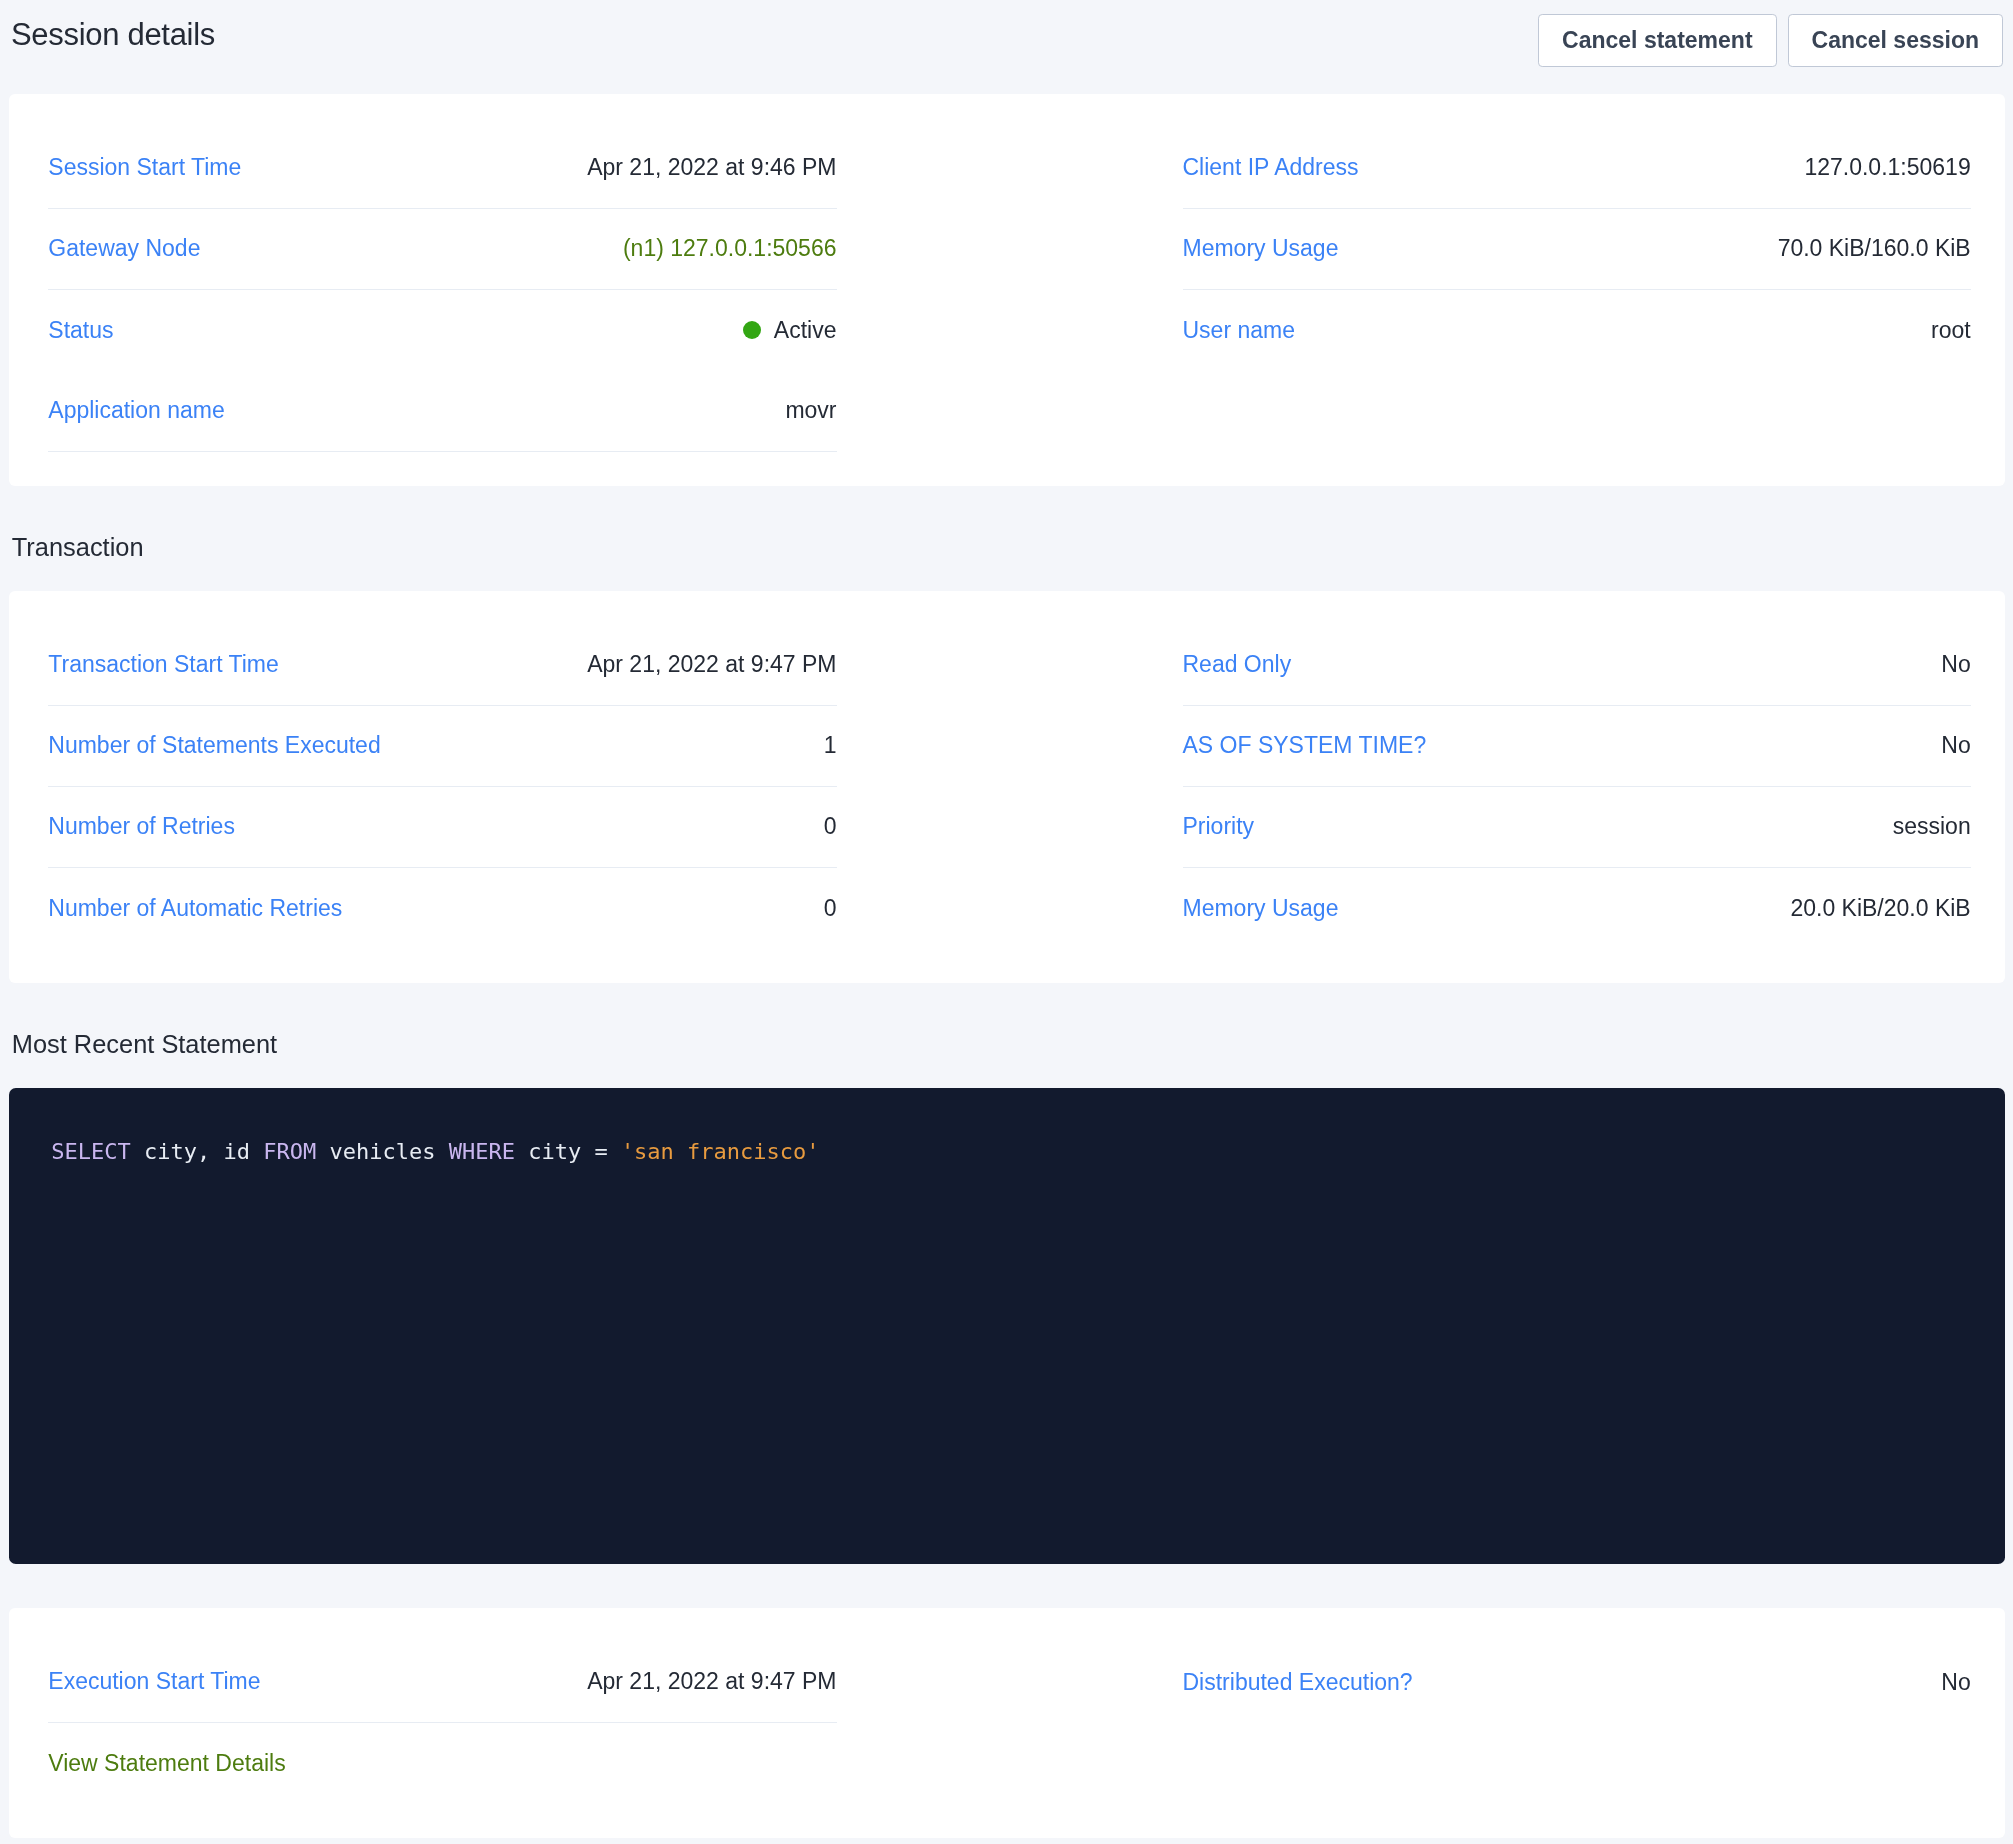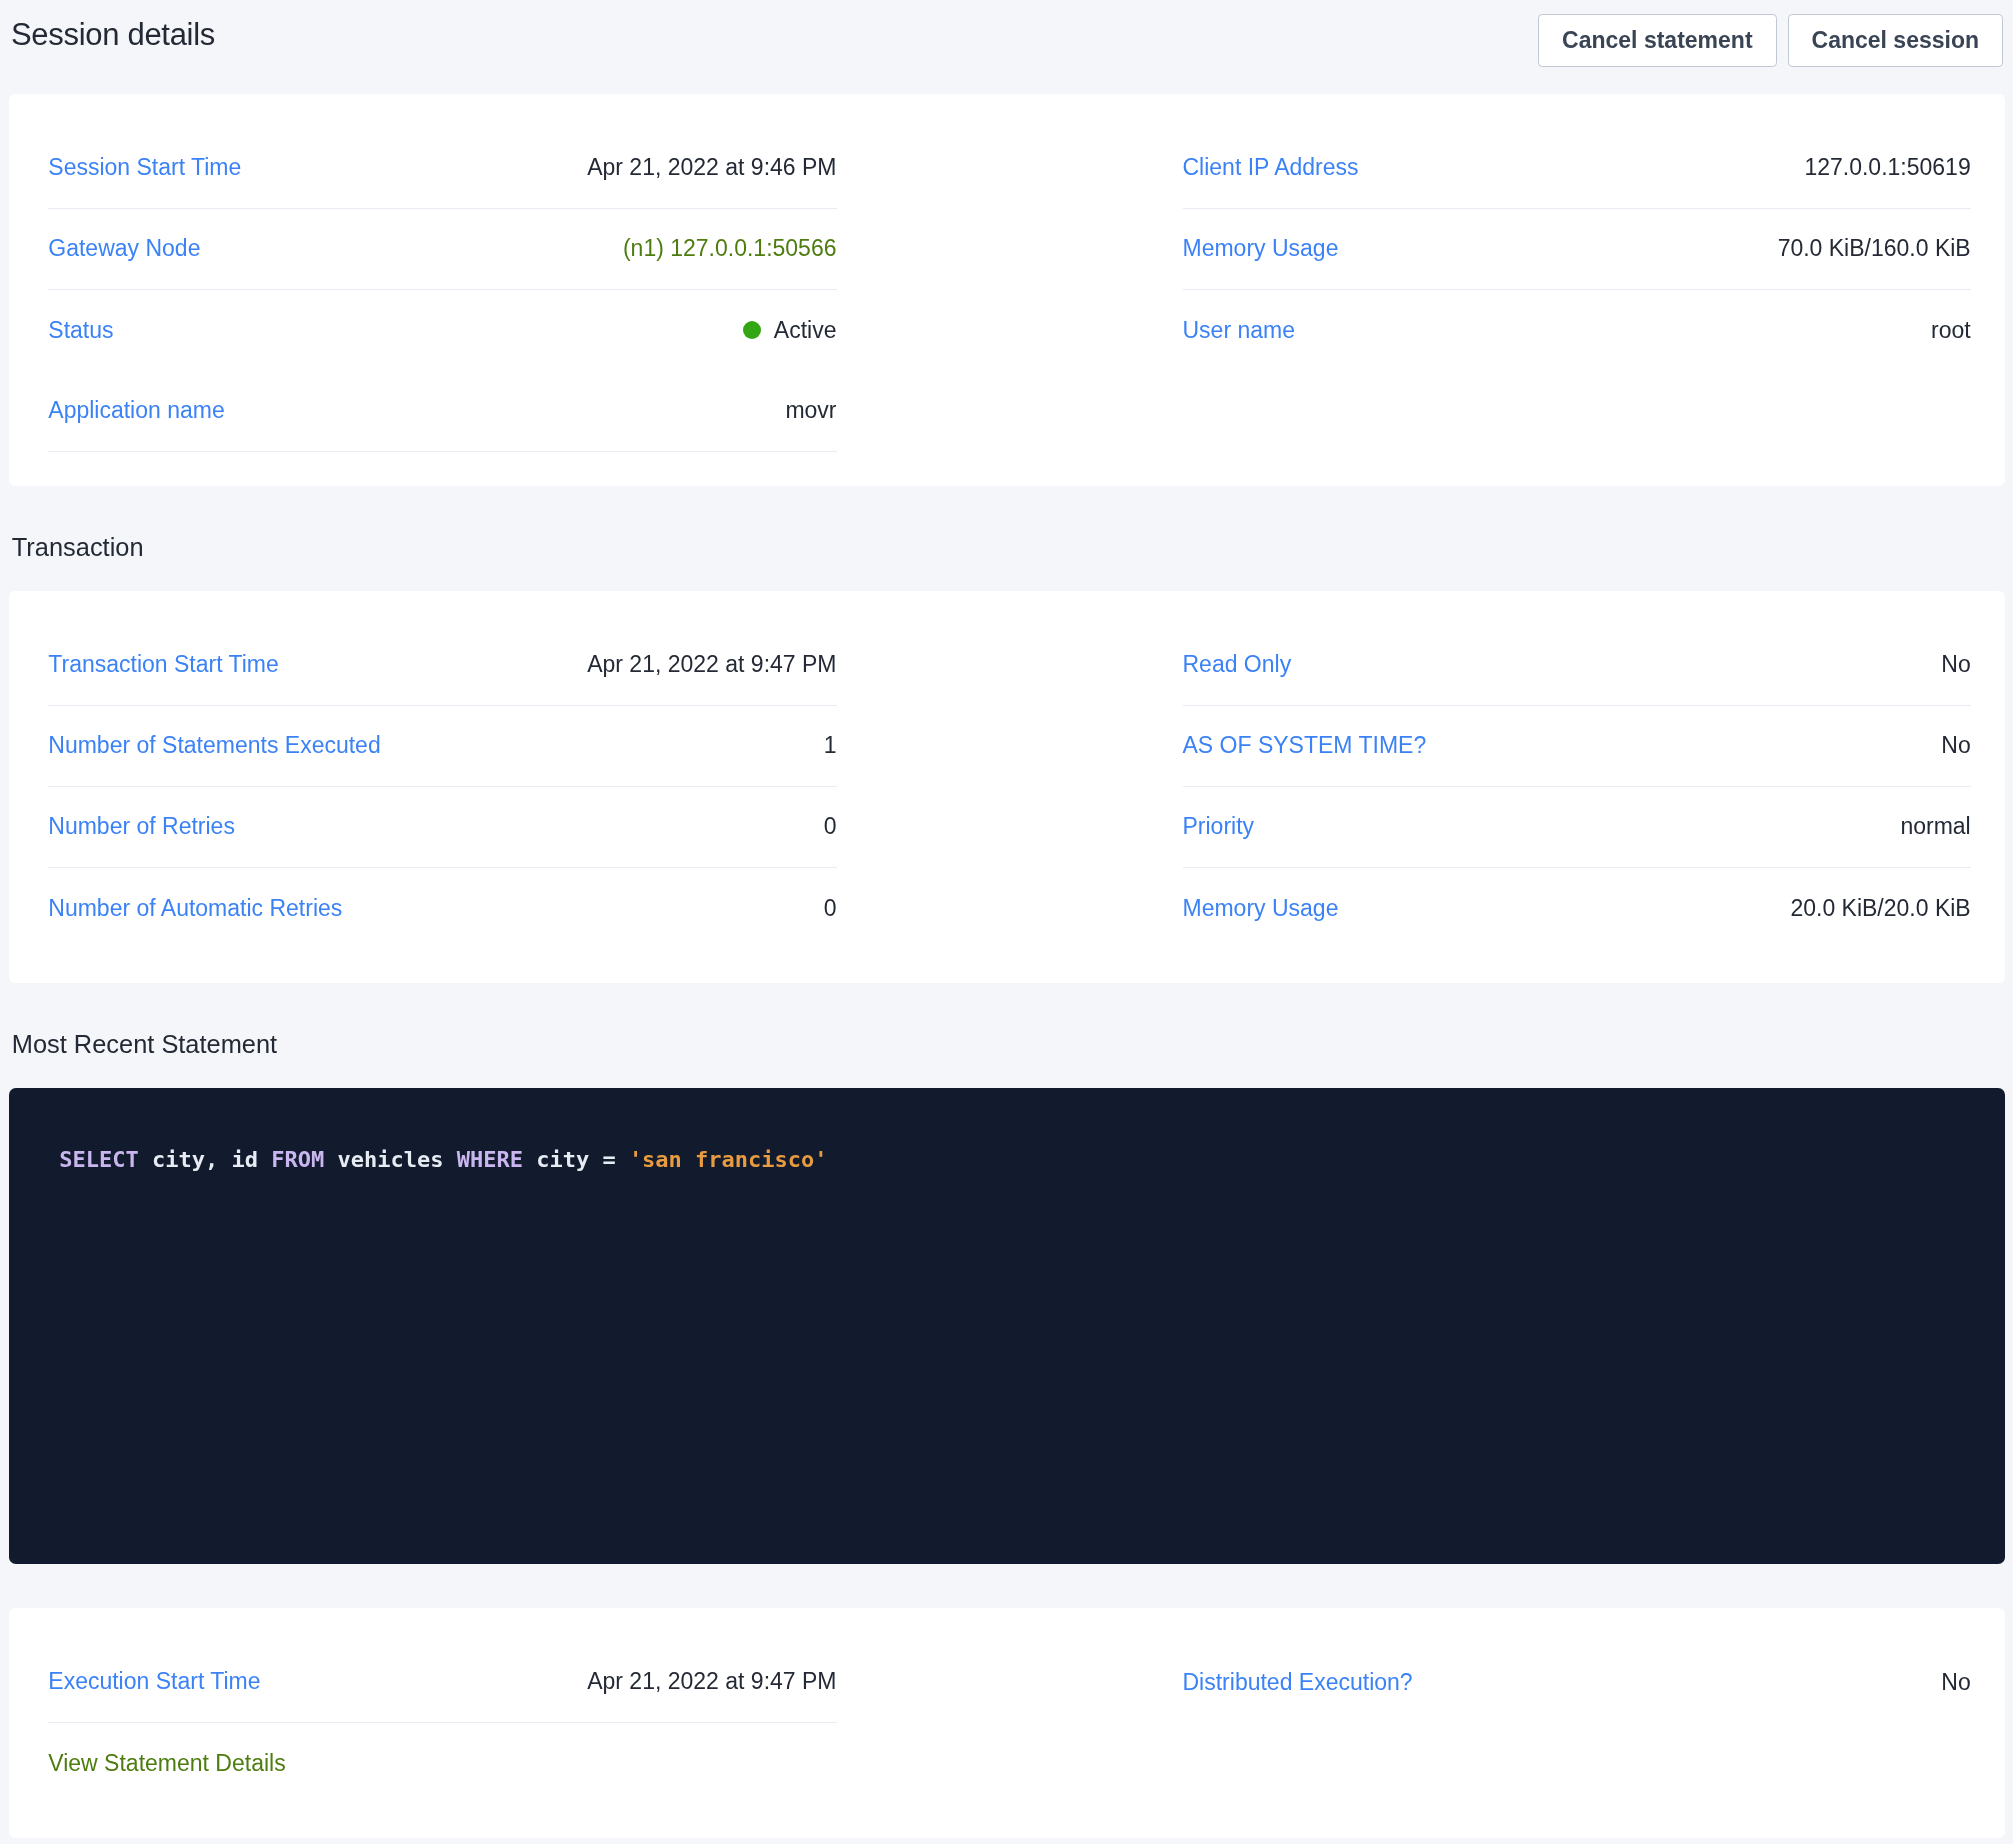--- a/index.html
+++ b/index.html
@@ -81,24 +81,24 @@
   }
 
   
   .sql-box {
     background: #121a2e;
     border-radius: 6.8px;
     height: 476px;
     padding: 41px 34px;
   }
   .sql {
-    margin: 16px;
+    margin: 8px;
     font-family: "DejaVu Sans Mono", monospace;
     font-size: 22px;
-    font-weight: bold;
+    font-weight: normal;
     line-height: 1.4;
     color: #e7ecf3;
     white-space: pre;
   }
   .tok-kw { color: #c9b6ef; }
   .tok-str { color: #e89b3f; }
 
   .exec-card { margin-top: 44px; }
 </style>
 </head>
@@ -177,21 +177,21 @@
       <div class="row">
         <span class="label">Read Only</span>
         <span class="value">No</span>
       </div>
       <div class="row">
         <span class="label">AS OF SYSTEM TIME?</span>
         <span class="value">No</span>
       </div>
       <div class="row">
         <span class="label">Priority</span>
-        <span class="value">normal</span>
+        <span class="value">session</span>
       </div>
       <div class="row last">
         <span class="label">Memory Usage</span>
         <span class="value">20.0 KiB/20.0 KiB</span>
       </div>
     </div>
   </section>
 
   <h2 class="section-heading">Most Recent Statement</h2>
 

